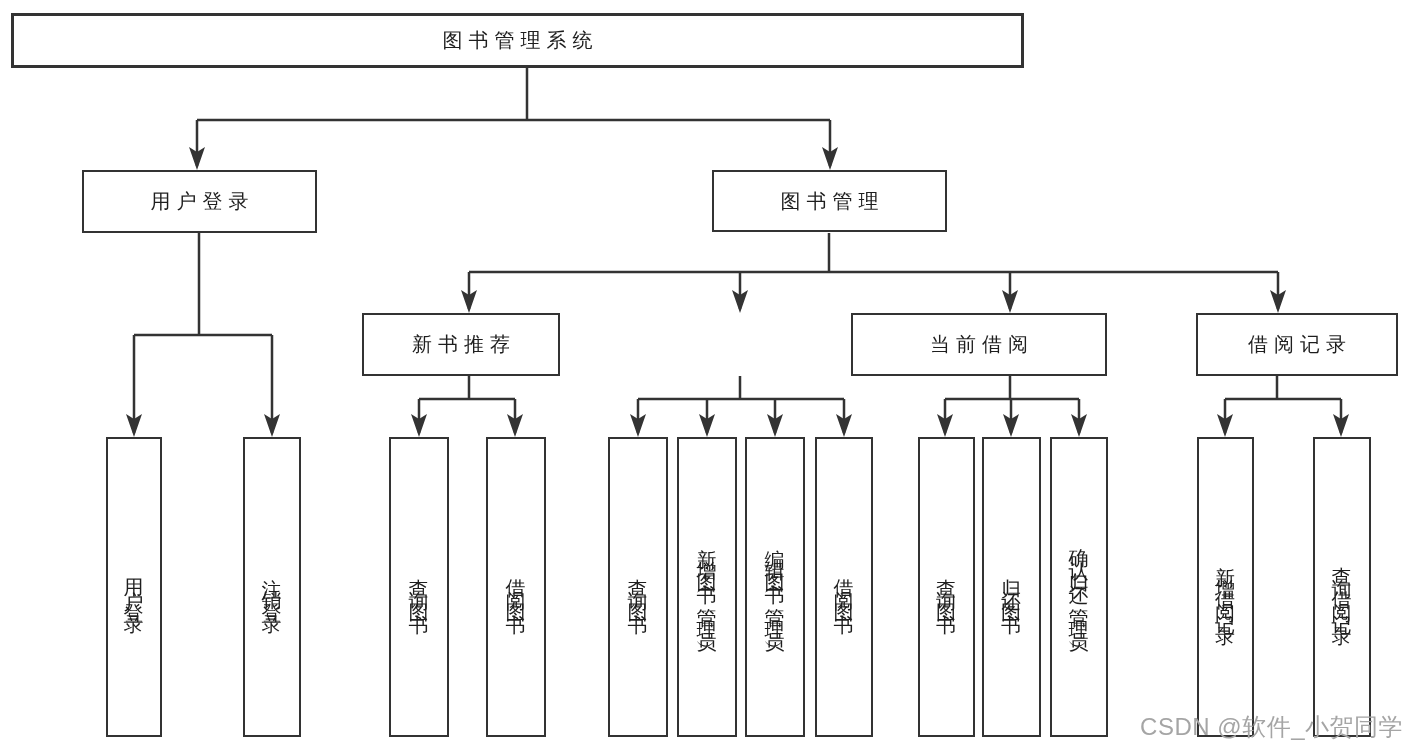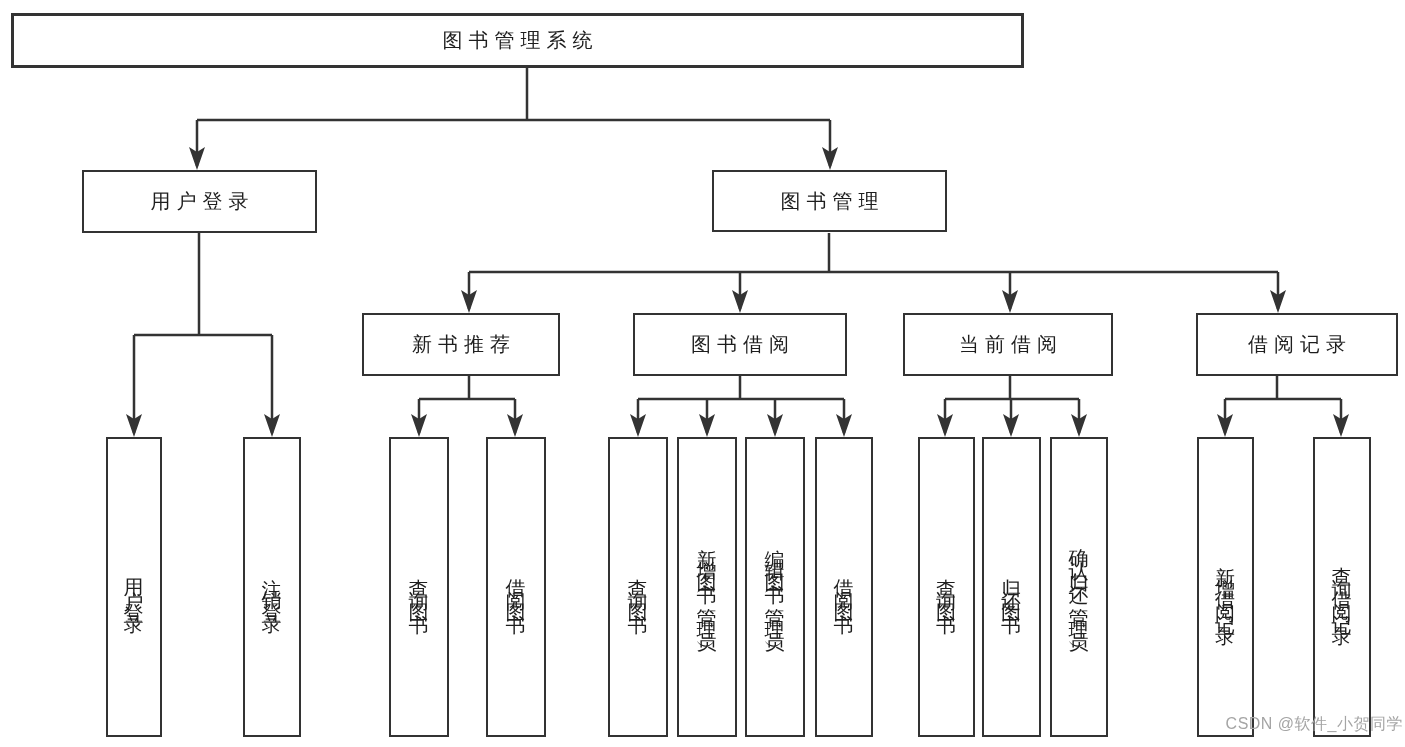--- a/index.html
+++ b/index.html
@@ -37,22 +37,22 @@
     writing-mode: vertical-rl;
     text-orientation: mixed;
     font-size: 20px;
     letter-spacing: 12px;
     line-height: 1;
     white-space: nowrap;
   }
   .watermark {
     position: absolute;
     right: 2px;
-    bottom: 12px;
-    font-size: 16px;
+    bottom: 4px;
+    font-size: 24px;
     color: #a5a5a5;
     letter-spacing: 0.5px;
     z-index: 5;
     white-space: nowrap;
   }
 </style>
 </head>
 <body>
 
 <div class="stage">
@@ -107,24 +107,21 @@
   <div class="box h" style="left:82px; top:170px; width:235px; height:63px;">
     <span class="lbl">用户登录</span>
   </div>
   <div class="box h" style="left:712px; top:170px; width:235px; height:62px;">
     <span class="lbl">图书管理</span>
   </div>
 
   <div class="box h" style="left:362px; top:313px; width:198px; height:63px;">
     <span class="lbl">新书推荐</span>
   </div>
-  <div class="box h" style="left:633px; top:313px; width:214px; height:63px;">
-    <span class="lbl">图书借阅</span>
-  </div>
-  <div class="box h" style="left:903px; top:313px; width:210px; height:63px;justify-content:center;">
+  <div class="box h" style="left:851px; top:313px; width:256px; height:63px;justify-content:center;">
     <span class="lbl">当前借阅</span>
   </div>
   <div class="box h" style="left:1173px; top:313px; width:202px; height:63px;margin-left:23px;">
     <span class="lbl">借阅记录</span>
   </div>
 
   <div class="box v" style="left:106px; top:437px; width:56px; height:300px;">
     <span class="lbl">用户登录</span>
   </div>
   <div class="box v" style="left:243px; top:437px; width:58px; height:300px;">

